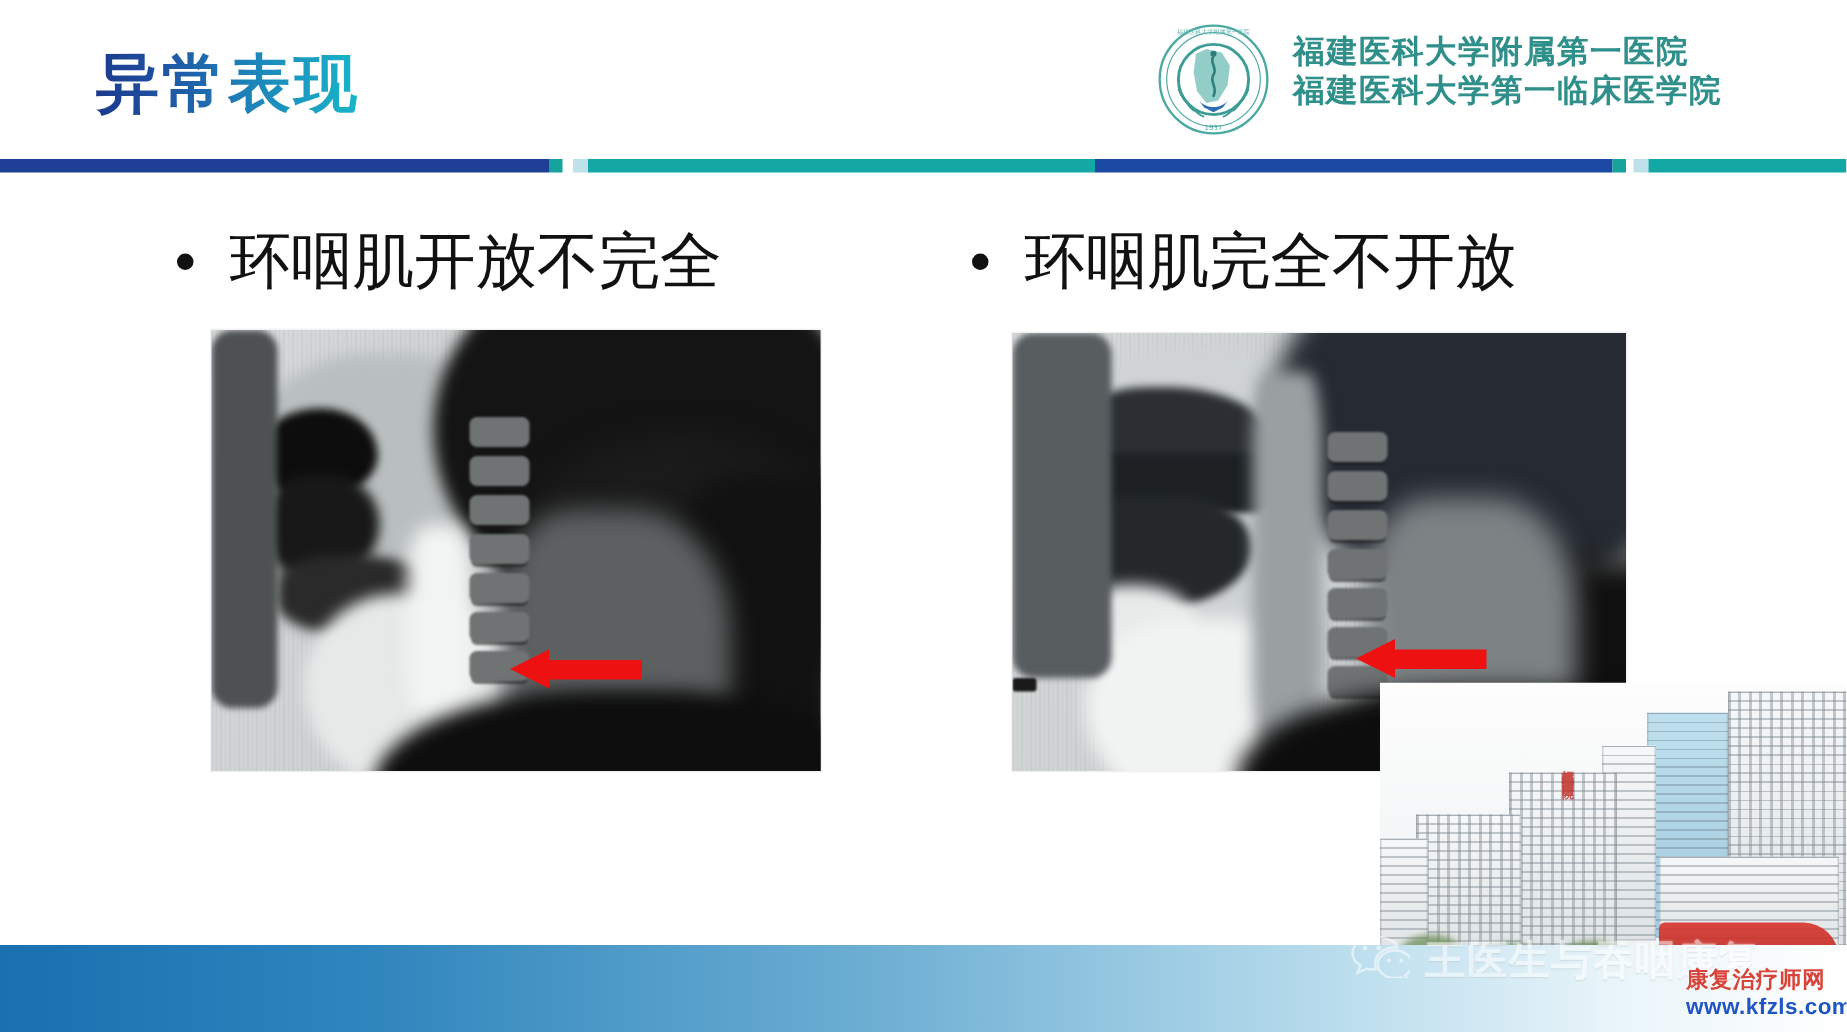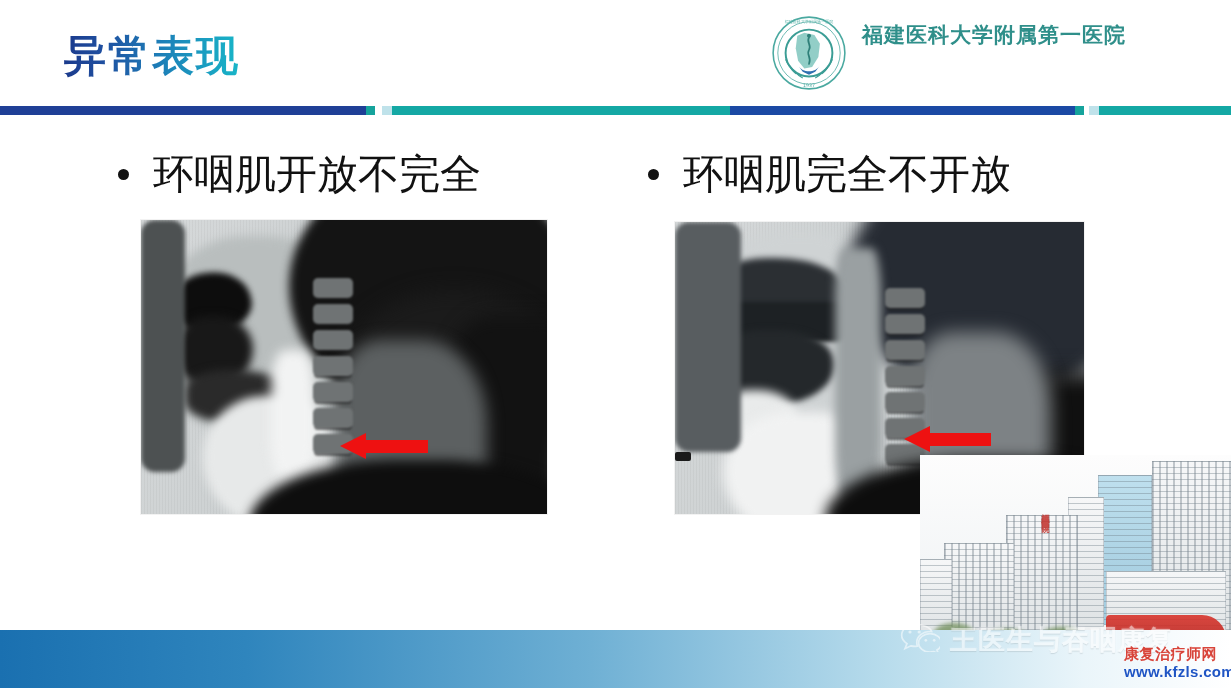--- a/index.html
+++ b/index.html
@@ -227,20 +227,21 @@
         </g>
         <g fill="#4aa9a0" font-size="6" font-family="DejaVu Sans, sans-serif">
           <text x="50" y="93" text-anchor="middle">1937</text>
         </g>
         <g fill="#63b6ad" font-size="5.2" font-family="DejaVu Sans, sans-serif">
           <text x="50" y="11" text-anchor="middle">福建医科大学附属第一医院</text>
         </g>
       </svg>
       <div id="logo-text">
         <span class="l1">福建医科大学附属第一医院</span>
+        <span class="l2">福建医科大学第一临床医学院</span>
       </div>
     </div>
 
     <div id="divider">
         <div class="seg" style="left: 0px; width: 366px; background: rgb(31, 63, 150);"></div>
         <div class="seg" style="left: 366px; width: 9px; background: rgb(21, 163, 156);"></div>
         <div class="seg" style="left: 382px; width: 10px; background: rgb(191, 226, 234);"></div>
         <div class="seg" style="left: 392px; width: 338px; background: rgb(20, 168, 164);"></div>
         <div class="seg" style="left: 730px; width: 345px; background: rgb(27, 73, 164);"></div>
         <div class="seg" style="left: 1075px; width: 9px; background: rgb(21, 163, 156);"></div>

